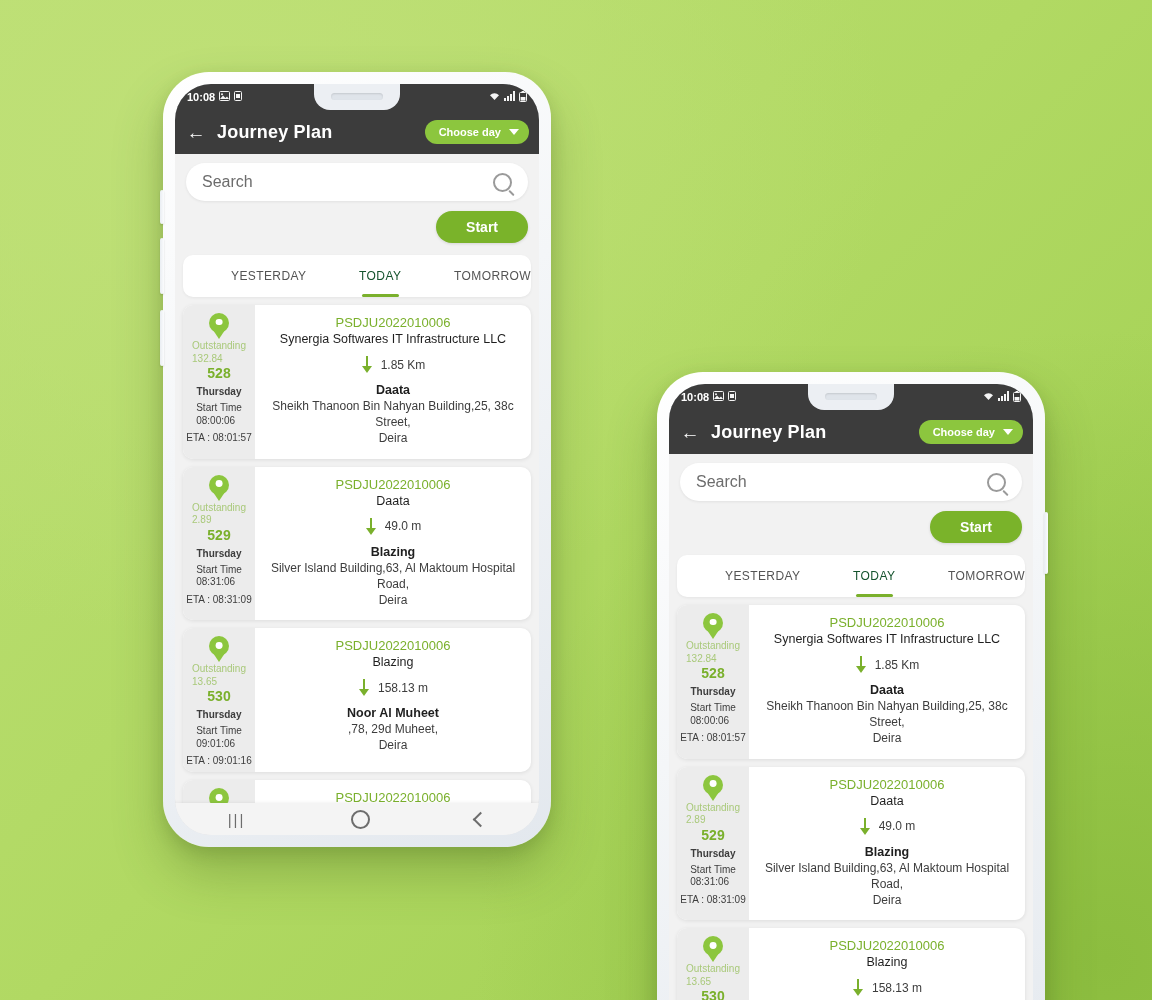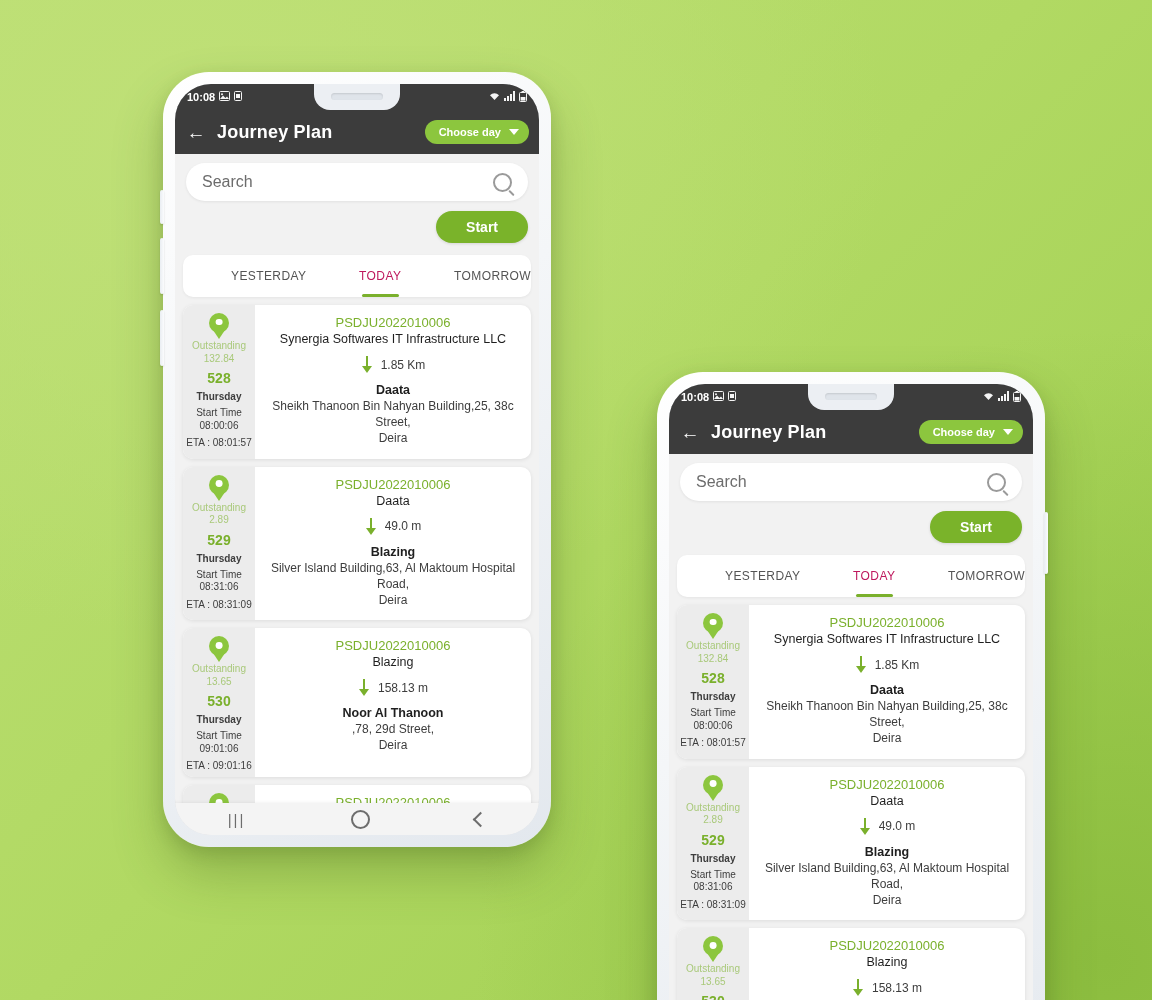--- a/index.html
+++ b/index.html
@@ -199,21 +199,21 @@
     flex-direction: column;
     align-items: center;
     justify-content: center;
     flex: 1;
     color: #545454;
     letter-spacing: .4px;
     cursor: pointer;
     position: relative;
     margin-left: 48px;
   }
-  .tab.active { color: #be185d; }
+  .tab.active { color: #14532d; }
   .tab .ind {
     position: absolute;
     bottom: 0;
     height: 3px;
     width: 72%;
     background: transparent;
     border-radius: 2px;
   }
   .tab.active .ind { background: #7ab02c; }
 
@@ -225,21 +225,21 @@
     display: flex;
     overflow: hidden;
     margin-bottom: 8px;
     box-shadow: 0 1px 4px rgba(0,0,0,0.09);
   }
   .card-side {
     background: #ececec;
     display: flex;
     flex-direction: column;
     align-items: center;
-    text-align: center;
+    text-align: left;
     flex: none;
     padding-top: 8px;
   }
   .pin {
     position: relative;
     flex: none;
   }
   .pin-head {
     background: #8cc63e;
     border-radius: 50% 50% 50% 50%;
@@ -259,21 +259,21 @@
   .pin-tip {
     position: absolute;
     left: 50%;
     transform: translateX(-50%);
     width: 0; height: 0;
     border-left: 6px solid transparent;
     border-right: 6px solid transparent;
     border-top: 9px solid #8cc63e;
   }
   .side-out { color: #a9c97a; margin-top: 7px; line-height: 1.25; }
-  .side-num { color: #7ab02c; font-weight: bold; margin-top: 5px; }
+  .side-num { color: #7ab02c; font-weight: bold; }
   .side-day { color: #3d3d3d; margin-top: 5px; font-weight: bold; }
   .side-st { color: #3d3d3d; margin-top: 5px; line-height: 1.25; }
   .side-eta { color: #3d3d3d; margin-top: 5px; padding-bottom: 6px; }
 
   .card-main {
     flex: 1;
     text-align: center;
     padding: 10px 14px 12px;
     box-sizing: border-box;
     display: flex;
@@ -562,23 +562,23 @@
             </div>
             <div class="side-eta">ETA : 09:01:16</div>
           </div>
           <div class="card-main">
             <div class="code">PSDJU2022010006</div>
             <div class="from-name">Blazing</div>
             <div class="dist-row">
               <span class="arrow-dn"></span>
               <span class="dist-txt">158.13 m</span>
             </div>
-            <div class="to-name">Noor Al Thanoon</div>
+            <div class="to-name">Noor Al Muheet</div>
             <div class="addr">
-              <div>,78,  29d Street,</div>
+              <div>,78,  29d Muheet,</div>
               <div>Deira</div>
             </div>
           </div>
         </div>
 
         <div class="card">
           <div class="card-side">
             <div class="pin">
               <div class="pin-head"></div>
                 <div class="pin-tip"></div>

